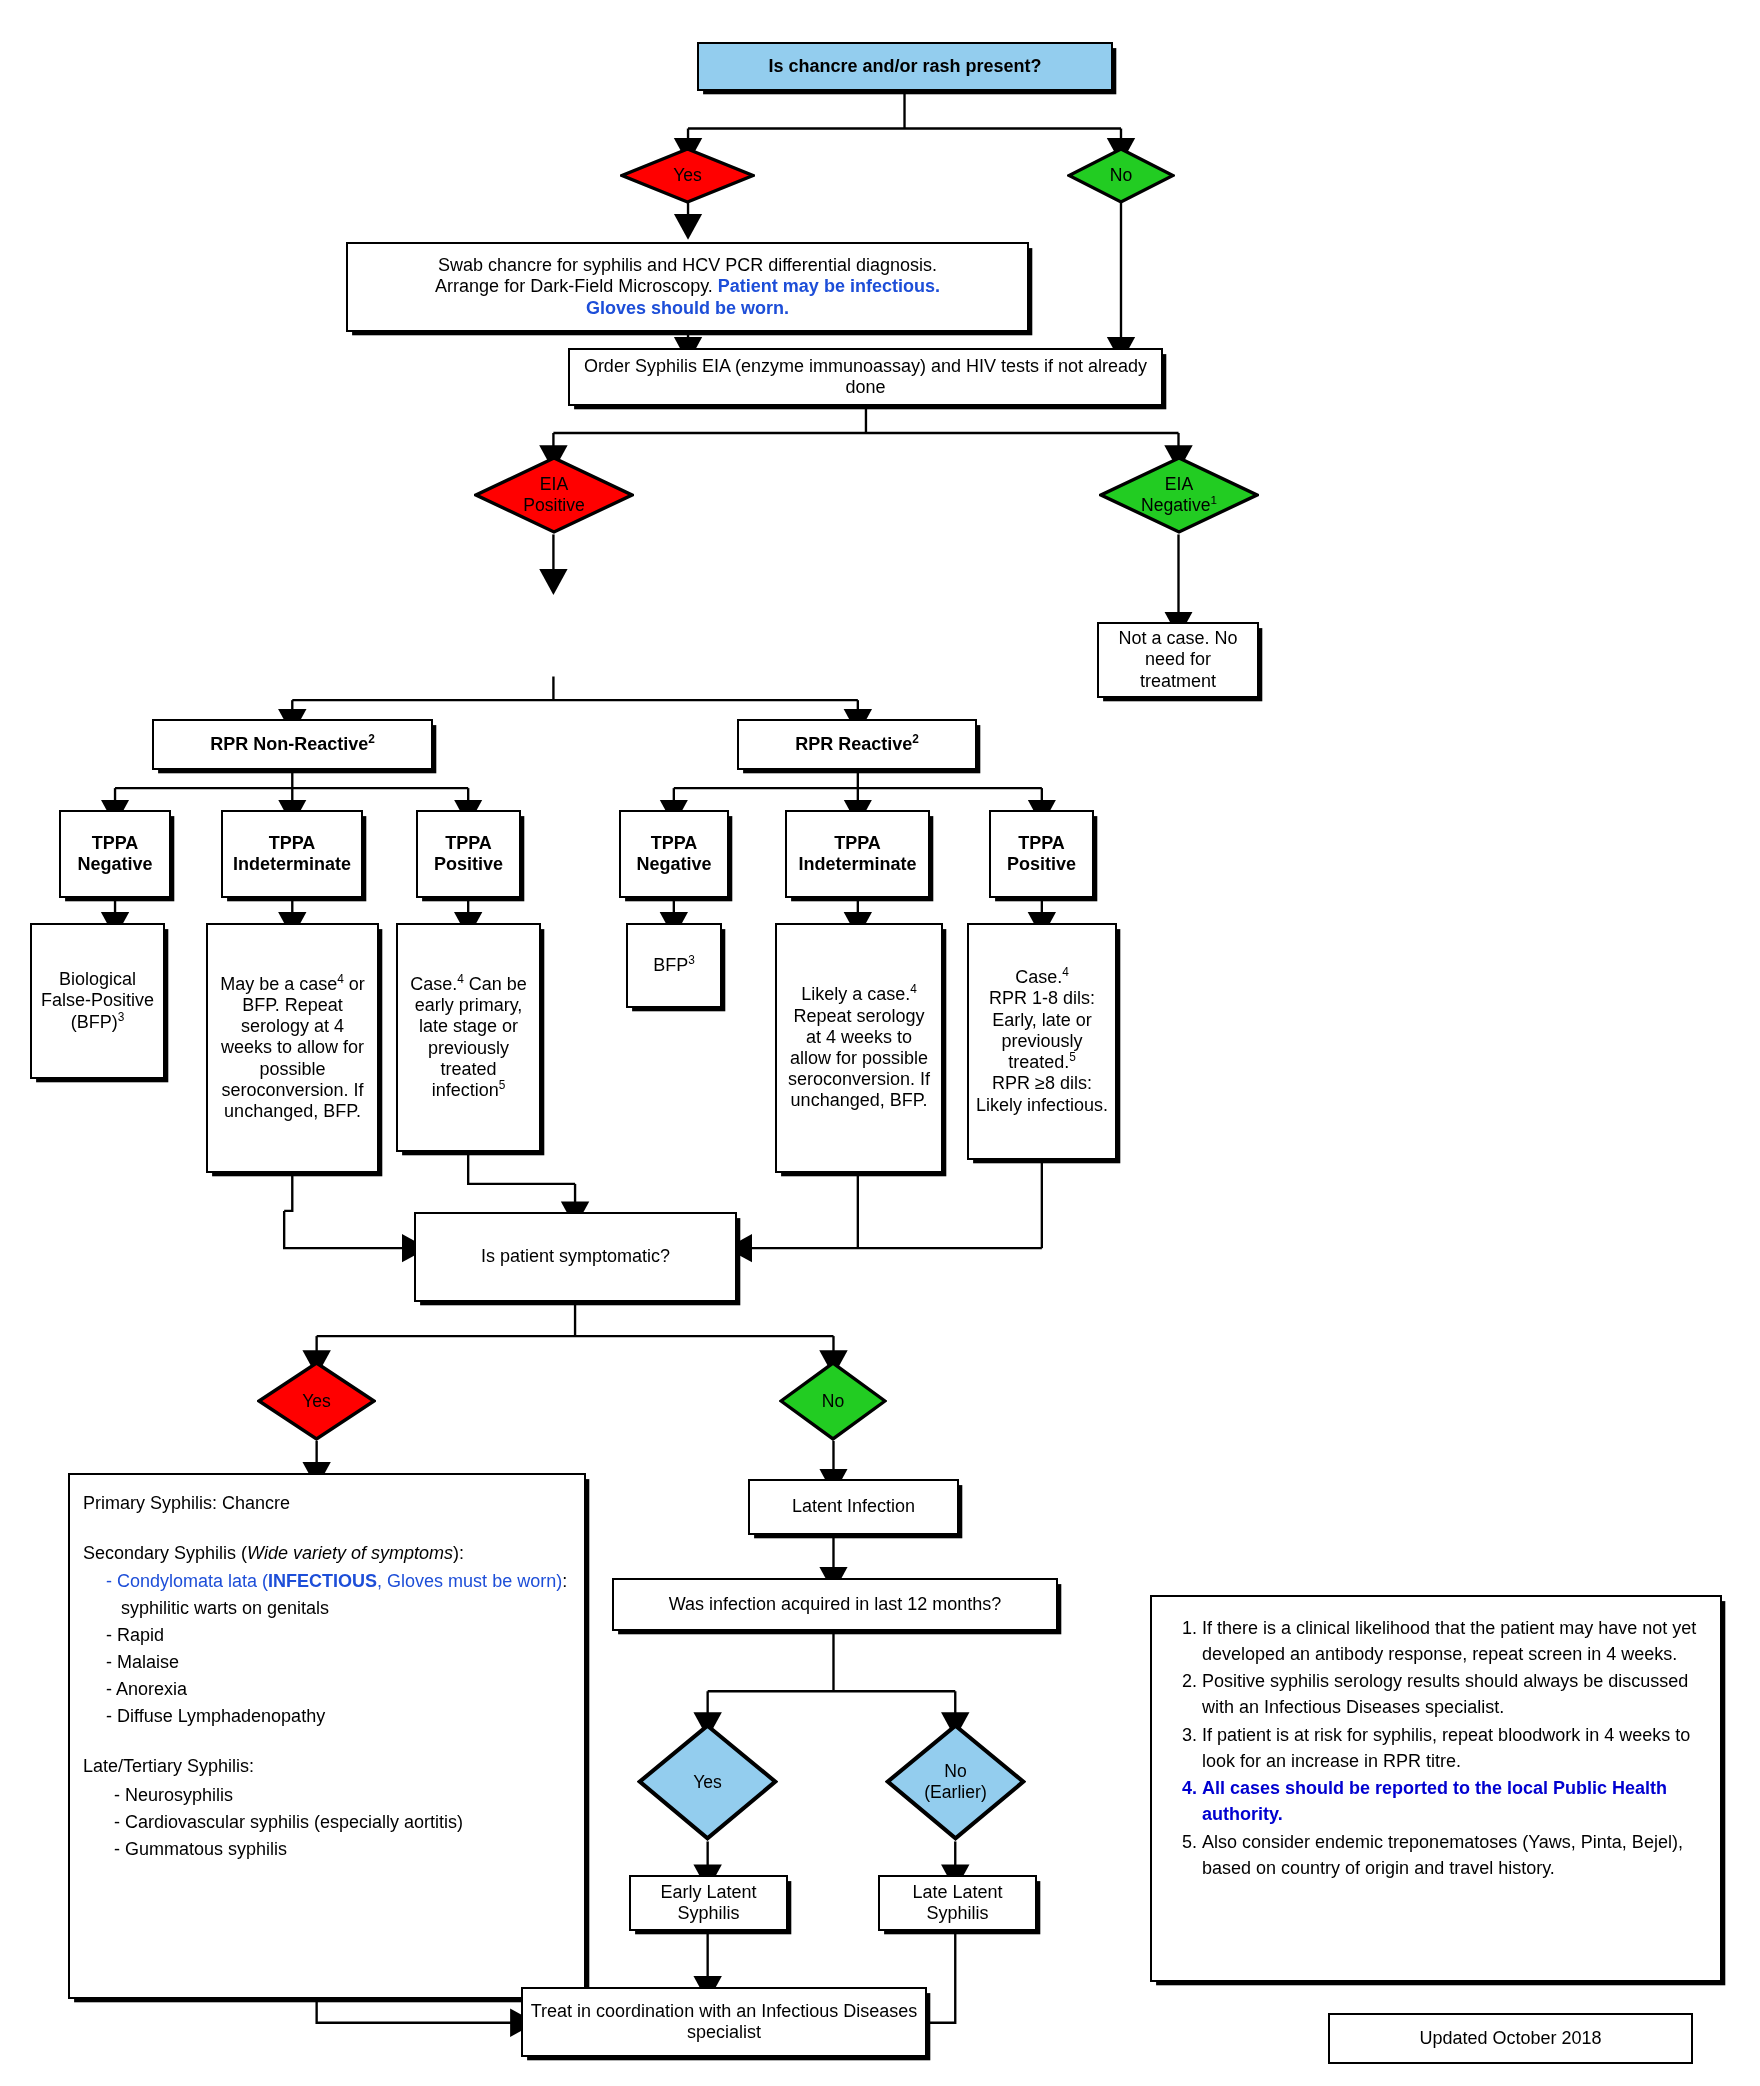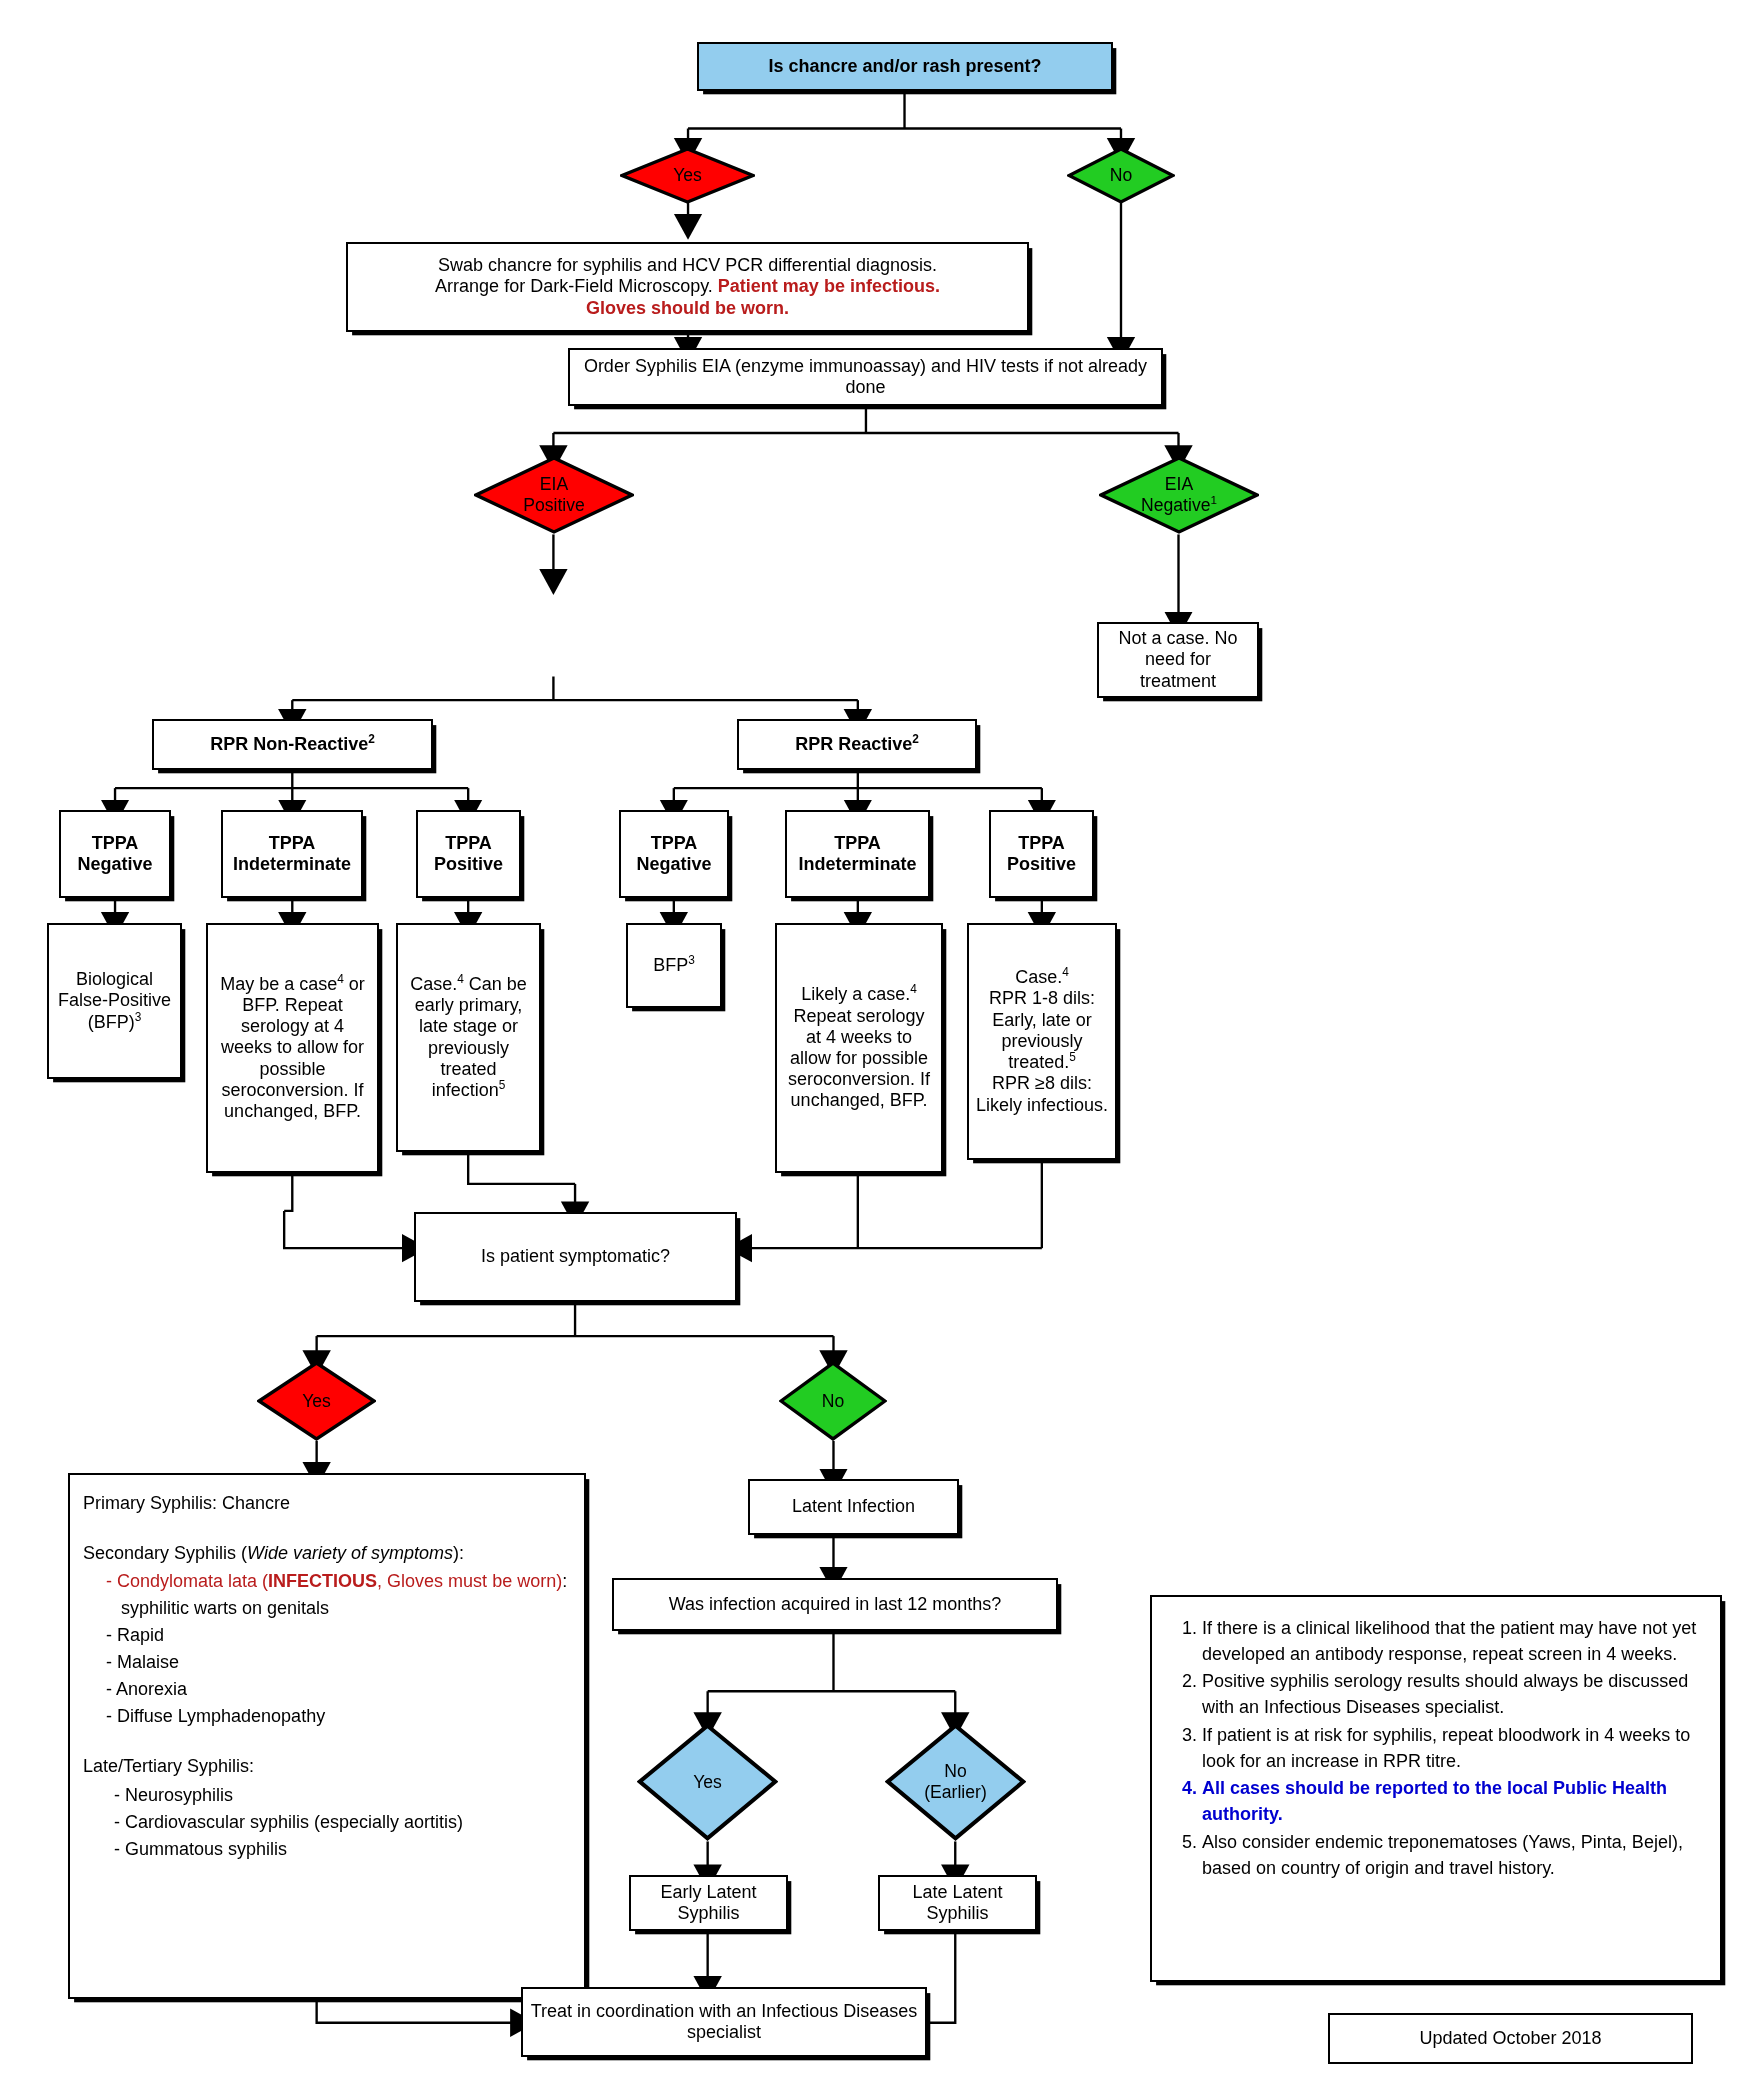--- a/index.html
+++ b/index.html
@@ -28,21 +28,21 @@
 
   .symbox{position:absolute;box-sizing:border-box;border:2.7px solid #000;background:#fff;
           box-shadow:4.7px 4.7px 0 -1.4px #000;font-size:18px;line-height:1.5;color:#000;
           padding:15px 13px;}
   .symbox .hd{margin:0 0 23px 0;}
   .symbox .hd2{margin:0 0 1.4px 0;}
   .symbox ul{list-style:none;margin:0 0 0 31px;padding:0;}
   .symbox ul li{text-indent:-15px;padding-left:15px;margin:0;}
   .symbox ul.ind2{margin-left:23px;}
   .symbox .gap{height:23px;}
-  .red{color:#b91c1c;}
+  .red{color:#1d4ed8;}
   .red b{font-weight:bold;}
   .ital{font-style:italic;}
   sup{font-size:0.66em;line-height:0;}
 </style>
 </head>
 <body>
 
 <div id="page">
 
   <svg id="wires" viewBox="0 0 2603 3085">
@@ -216,21 +216,21 @@
   <div class="node bold shadow" style="left:619px;top:810px;width:110px;height:88px;">
     <span>TPPA Negative</span>
   </div>
   <div class="node bold shadow" style="left:785px;top:810px;width:145px;height:88px;">
     <span>TPPA Indeterminate</span>
   </div>
   <div class="node bold shadow" style="left:989px;top:810px;width:105px;height:88px;">
     <span>TPPA Positive</span>
   </div>
 
-  <div class="node shadow" style="left:47px;top:923px;width:135px;height:156px;">
+  <div class="node shadow" style="left:30px;top:923px;width:135px;height:156px;">
     <span>
       <span>Biological False-Positive (BFP)</span><sup>3</sup>
     </span>
   </div>
 
   <div class="node shadow" style="left:206px;top:923px;width:173px;height:250px;">
     <span>
       <span>May be a case</span><sup>4</sup><span> or BFP. Repeat serology at 4 weeks to allow for possible seroconversion. If unchanged, BFP.</span>
     </span>
   </div>

